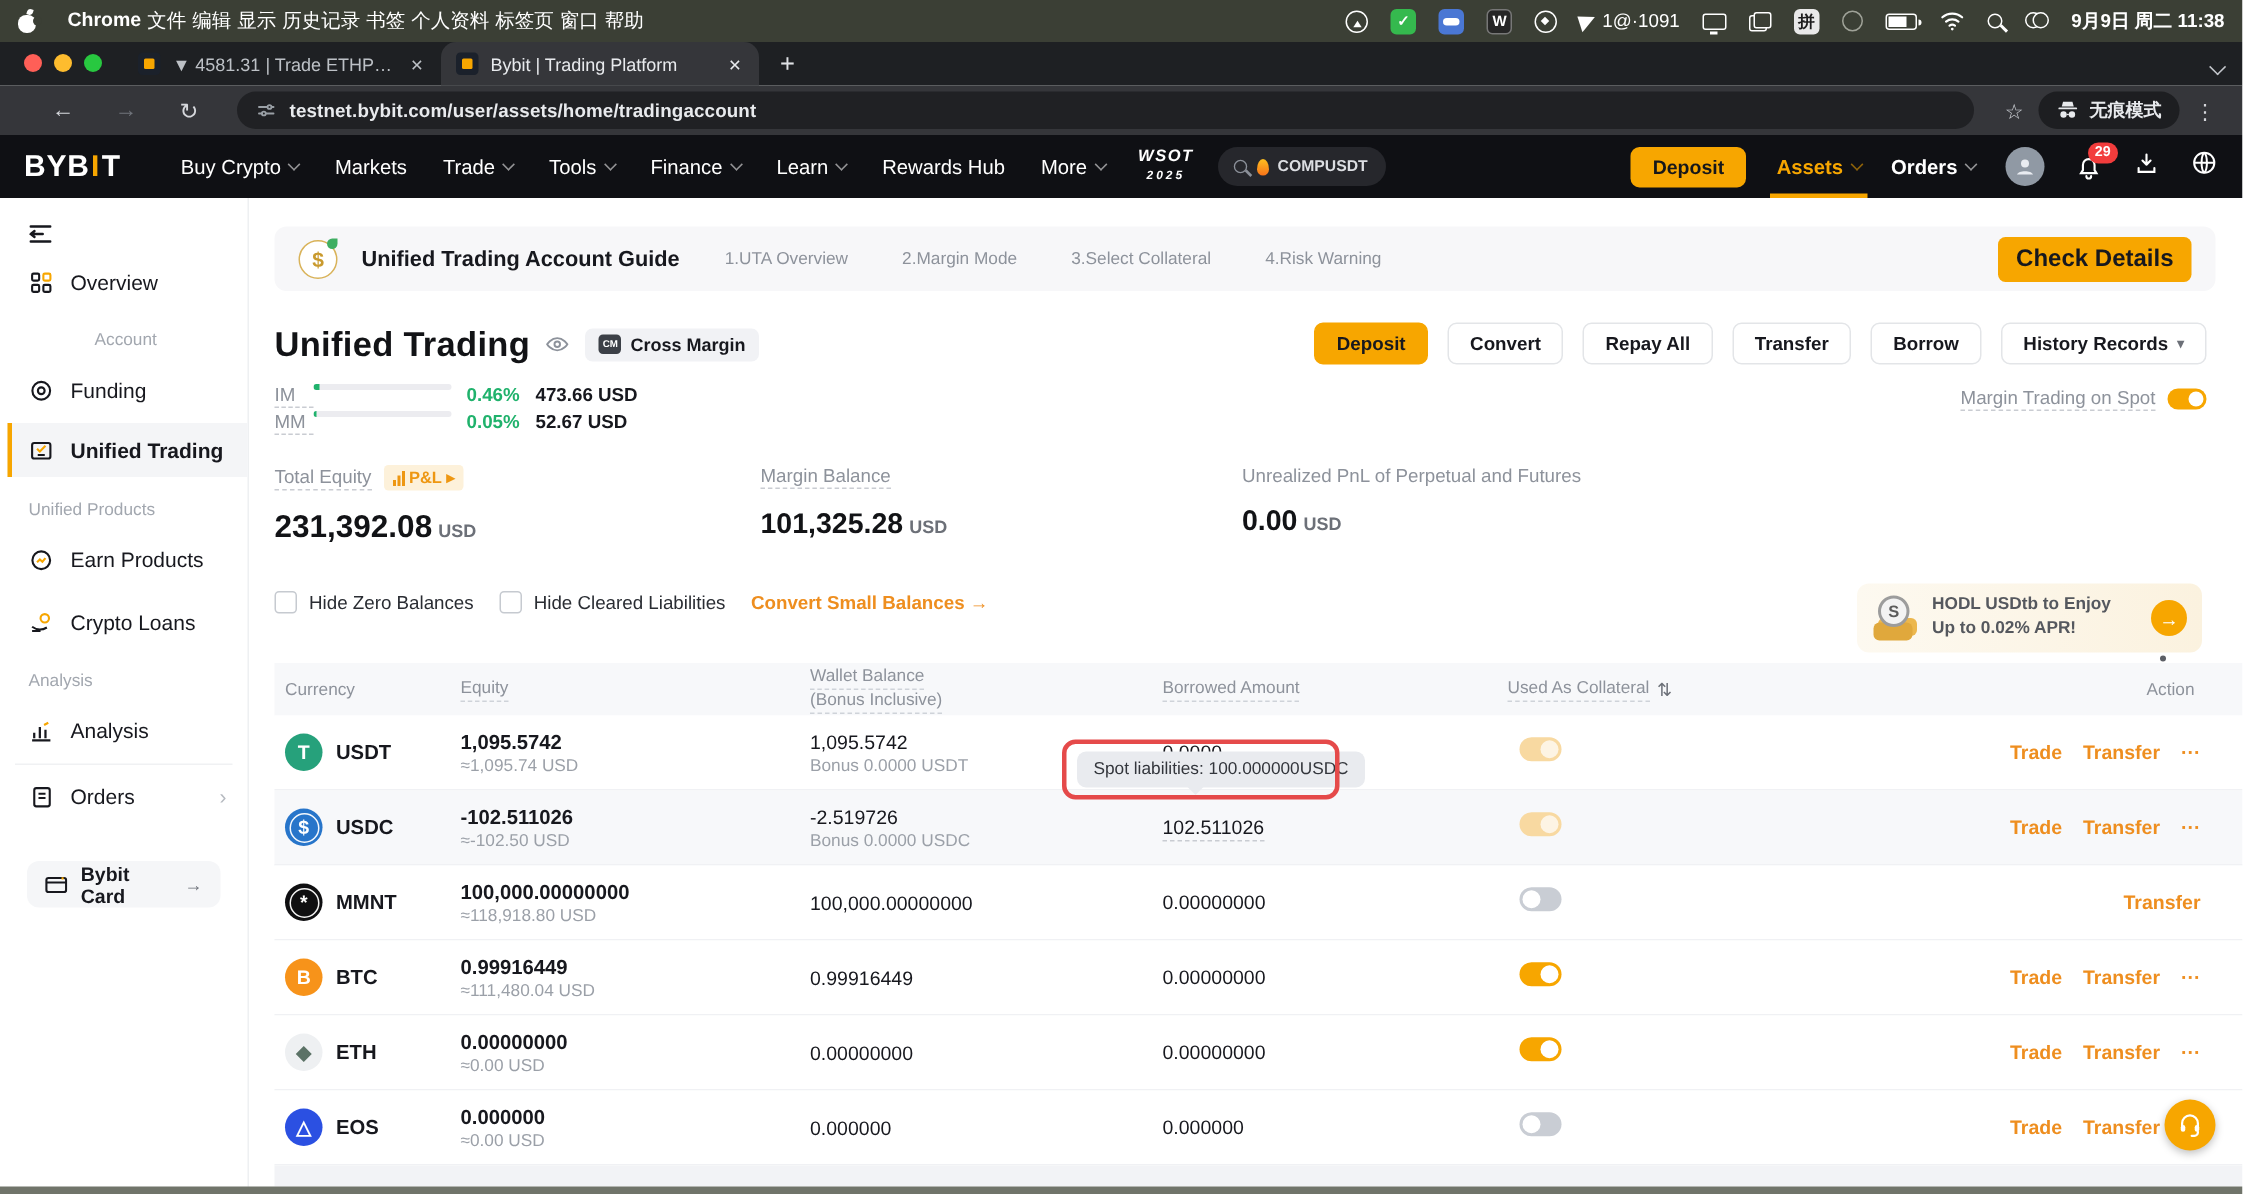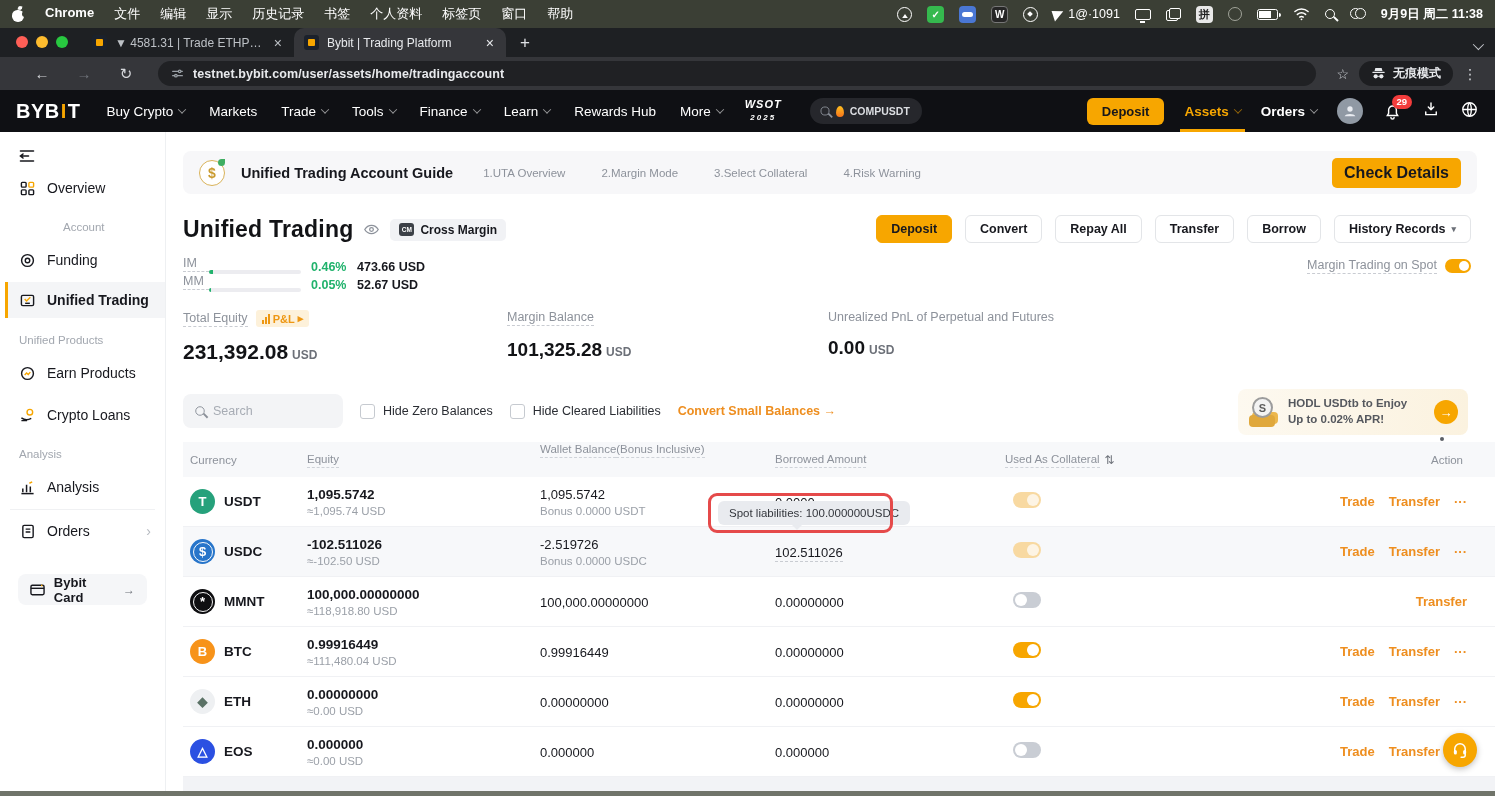--- a/index.html
+++ b/index.html
@@ -61,26 +61,26 @@
   .tb-btn{width:40px;text-align:center;color:#d5d7db;font-size:15px}
   .tb-btn.dim{color:#70747b}
   .urlbar{flex:1;height:25px;background:#202124;border-radius:14px;margin:12px 10px;display:flex;align-items:center;gap:9px;padding:0 13px;color:#e8eaed;font-size:12.5px;font-weight:600;letter-spacing:.1px}
   .tune{display:inline-flex}
   .tb-star{color:#cfd2d7;font-size:14px;padding:0 8px}
   .incog{display:flex;align-items:center;gap:7px;background:#1d1e21;border-radius:14px;padding:4px 12px;color:#e8eaed;font-size:12px;font-weight:600}
   .kebab{color:#d5d7db;padding:0 8px;font-size:14px}
 
   
   .bybitnav{height:42px;background:#0f1014;display:flex;align-items:center;padding:0 16px;color:#fff;position:relative}
-  .logo{font-size:20px;font-weight:800;letter-spacing:.5px;display:flex;align-items:flex-end;margin-right:26px}
+  .logo{font-size:20px;font-weight:800;letter-spacing:.5px;display:flex;align-items:flex-end;margin-right:40px}
   .logo .logo-i{color:#f7a600;margin:0 1px}
   .nav-menu{display:flex;align-items:flex-end;gap:24px;font-size:13.5px;font-weight:500}
   .nav-item{display:flex;align-items:center;cursor:pointer}
   .chev{width:6px;height:6px;border-right:1.4px solid currentColor;border-bottom:1.4px solid currentColor;transform:rotate(45deg) translate(-1px,-1px);display:inline-block;margin-left:6px;opacity:.55}
-  .wsot{font-style:italic;font-weight:800;text-align:center;font-size:11px;line-height:1.05;margin:0 28px 0 22px;letter-spacing:1px}
+  .wsot{font-style:italic;font-weight:800;text-align:center;font-size:11px;line-height:1.05;margin:0 16px 0 22px;letter-spacing:1px}
   .wsot small{font-size:8px;letter-spacing:2px;font-weight:700}
   .nav-search{width:112px;height:26px;background:#26272c;border-radius:14px;display:flex;align-items:center;gap:6px;padding:0 10px;font-size:10.5px;font-weight:700;color:#dcdee2}
   .nav-search .mag{border-color:#8b9099;transform:scale(.9)}
   .nav-search .mag::after{background:#8b9099}
   .flame{width:8px;height:11px;background:linear-gradient(#ffc01f,#f7731a);border-radius:50% 50% 50% 50%/62% 62% 38% 38%}
   .nav-right{margin-left:auto;display:flex;align-items:center;gap:20px;height:100%}
   .deposit-btn{background:#f7a600;color:#16171a;font-weight:700;font-size:13px;padding:6px 15px;border-radius:6px}
   .nav-acct{display:flex;align-items:center;font-size:13.5px;font-weight:600;height:100%;position:relative}
   .nav-acct.on{color:#f7a600}
   .nav-acct.on::after{content:"";position:absolute;left:-4px;right:-4px;bottom:0;height:3px;background:#f7a600}
@@ -117,21 +117,21 @@
   .cm-badge{display:flex;align-items:center;gap:6px;background:#f1f2f5;border-radius:5px;padding:4px 9px;font-size:12px;font-weight:700;color:#17181e}
   .cm-ico{width:15px;height:13px;background:#3c4047;color:#fff;font-size:6.5px;font-weight:800;border-radius:3px;display:flex;align-items:center;justify-content:center}
 
   .acct-btns{position:absolute;top:83px;right:24px;display:flex;gap:13px}
   .acct-btn{height:28px;display:flex;align-items:center;padding:0 14px;border:1px solid #e3e5e8;border-radius:6px;font-size:12.5px;font-weight:700;color:#17181e;background:#fff;cursor:pointer}
   .acct-btn.primary{background:#f7a600;border-color:#f7a600}
   .hist-caret{margin-left:6px;font-size:9px;color:#6c7078}
 
   
   .im-block{position:absolute;left:17px;top:124px;font-size:12.5px}
-  .imrow{display:flex;align-items:flex-end;height:18px}
+  .imrow{display:flex;align-items:flex-start;height:18px}
   .imlab{width:26px;color:#8d929b;border-bottom:1px dashed #c9ccd2;align-self:flex-start;line-height:15px}
   .imbar{width:92px;height:4px;background:#ececf0;border-radius:2px;margin-right:10px;overflow:hidden;display:inline-block}
   .imbar i{display:block;height:100%;background:#20b26c}
   .impct{color:#20b26c;font-weight:700;width:46px}
   .imval{color:#17181e;font-weight:600}
   .spot-row{position:absolute;top:126px;right:24px;display:flex;align-items:center;gap:8px;font-size:12.5px;color:#8d929b}
   .spot-row .lbl{border-bottom:1px dashed #c9ccd2;padding-bottom:1px}
 
   .toggle{width:28px;height:16px;border-radius:8px;position:relative;display:inline-block;cursor:pointer}
   .toggle::after{content:"";position:absolute;top:2px;width:12px;height:12px;border-radius:50%;background:#fff}
@@ -166,21 +166,21 @@
   .promo-coin .face{position:absolute;left:4px;top:0;width:21px;height:21px;border-radius:50%;background:#f3f3f3;border:2px solid #9c9c9c;color:#5c5c5c;font-size:11px;font-weight:800;display:flex;align-items:center;justify-content:center}
   .promo-text{font-size:11.5px;color:#55585e;line-height:1.35;font-weight:600}
   .promo-go{width:24px;height:24px;border-radius:50%;background:#f7a600;color:#fff;display:flex;align-items:center;justify-content:center;font-size:13px;flex:0 0 auto}
   .promo-dot{position:absolute;right:24px;bottom:-6px;width:4px;height:4px;border-radius:50%;background:#5c5f66}
 
   
   .table{position:absolute;left:17px;right:0;top:310px}
   .thead{height:35px;background:#f7f8fa;position:relative;font-size:11.5px;color:#8d929b}
   .th{position:absolute;top:0;height:100%;display:flex;align-items:center}
   .th .u{border-bottom:1px dashed #cfd3d9;line-height:15px}
-  .th2{flex-direction:row;justify-content:center;align-items:flex-start}
+  .th2{flex-direction:column;justify-content:center;align-items:flex-start}
   .trow{height:50px;position:relative;border-bottom:1px solid #f0f1f4;background:#fff}
   .c-cur{position:absolute;left:7px;top:0;height:100%;display:flex;align-items:center;gap:9px}
   .coin{width:25px;height:25px;border-radius:50%;color:#fff;display:flex;align-items:center;justify-content:center;font-size:13px;font-weight:800;position:relative;flex:0 0 auto}
   .coin.ring::after{content:"";position:absolute;inset:2.5px;border:1.2px solid rgba(255,255,255,.95);border-radius:50%}
   .sym{font-size:13.5px;font-weight:700;color:#17181e}
   .cell{position:absolute;top:50%;transform:translateY(-50%)}
   .cell .v{font-size:13px;color:#17181e}
   .cell .v.b{font-weight:700;font-size:13.5px}
   .cell .s{font-size:11.5px;color:#9ba0a8;margin-top:3px}
   .c-eq{left:124px}.c-wal{left:357px}.c-bor{left:592px}
@@ -200,21 +200,21 @@
   .bottom-strip{position:absolute;left:0;right:0;bottom:0;height:5px;background:#70746a;z-index:20}
 </style>
 </head>
 <body>
 
 <div class="menubar">
   <div class="mb-left">
     <span class="apple">
         <i></i>
       </span>
-    <span id="mb-items" style="display:flex;gap:20px">
+    <span id="mb-items" style="display:flex;gap:4px">
         <span class="mb-item bold">Chrome</span>
         <span class="mb-item">文件</span>
         <span class="mb-item">编辑</span>
         <span class="mb-item">显示</span>
         <span class="mb-item">历史记录</span>
         <span class="mb-item">书签</span>
         <span class="mb-item">个人资料</span>
         <span class="mb-item">标签页</span>
         <span class="mb-item">窗口</span>
         <span class="mb-item">帮助</span>
@@ -561,24 +561,20 @@
       <div class="val" style="font-size:19px"><span>101,325.28</span><span class="unit">USD</span></div>
     </div>
     <div class="stat" style="left:662px">
       <div class="lab">
           <span>Unrealized PnL of Perpetual and Futures</span>
         </div>
       <div class="val" style="font-size:19px"><span>0.00</span><span class="unit">USD</span></div>
     </div>
 
     <div class="filter-row">
-      <span class="search-box">
-        <span class="mag"></span>
-        <span>Search</span>
-      </span>
       <span class="cbrow">
         <span class="checkbox"></span>
         <span>Hide Zero Balances</span>
       </span>
       <span class="cbrow">
         <span class="checkbox"></span>
         <span>Hide Cleared Liabilities</span>
       </span>
       <span class="convert-link">Convert Small Balances →</span>
     </div>

